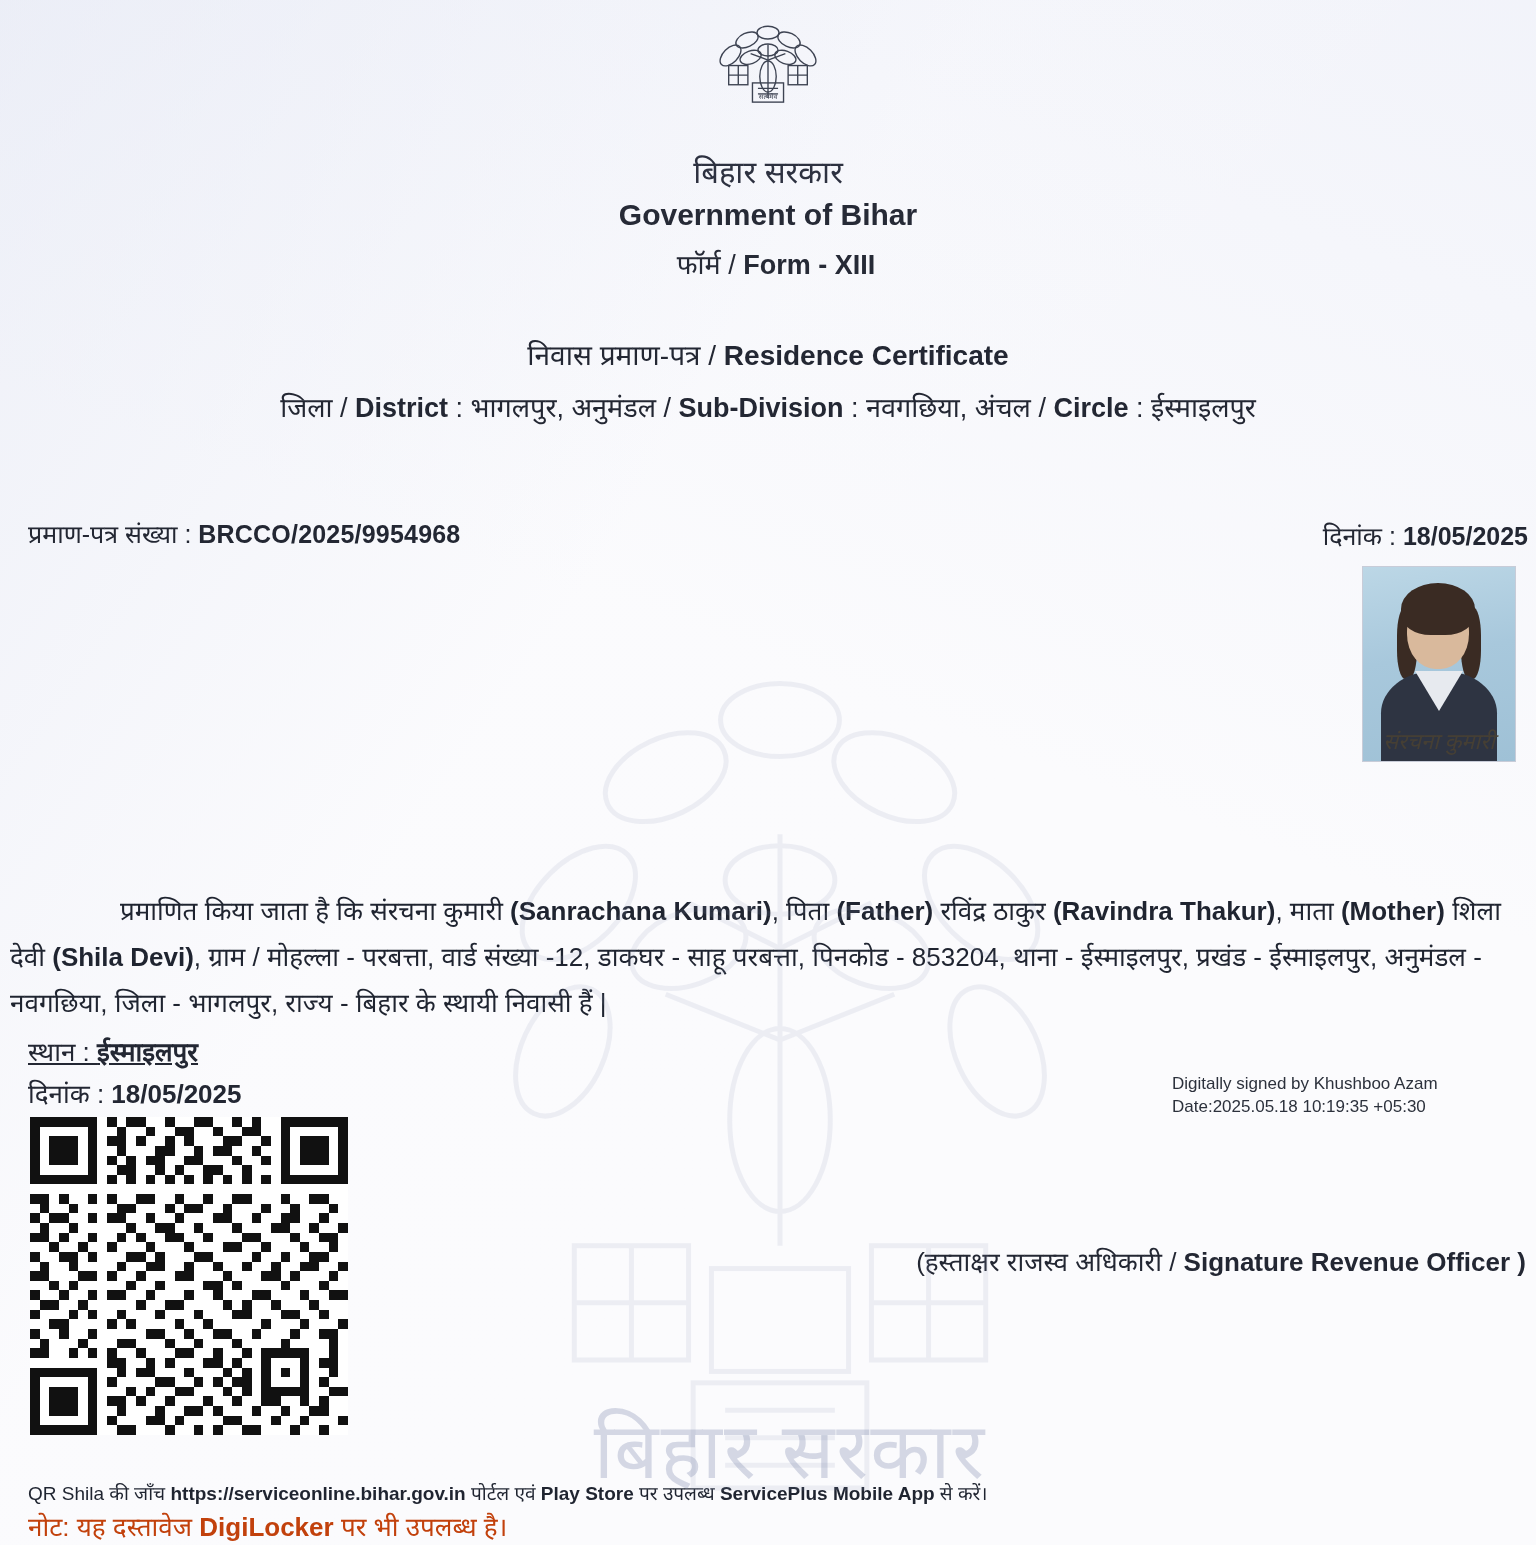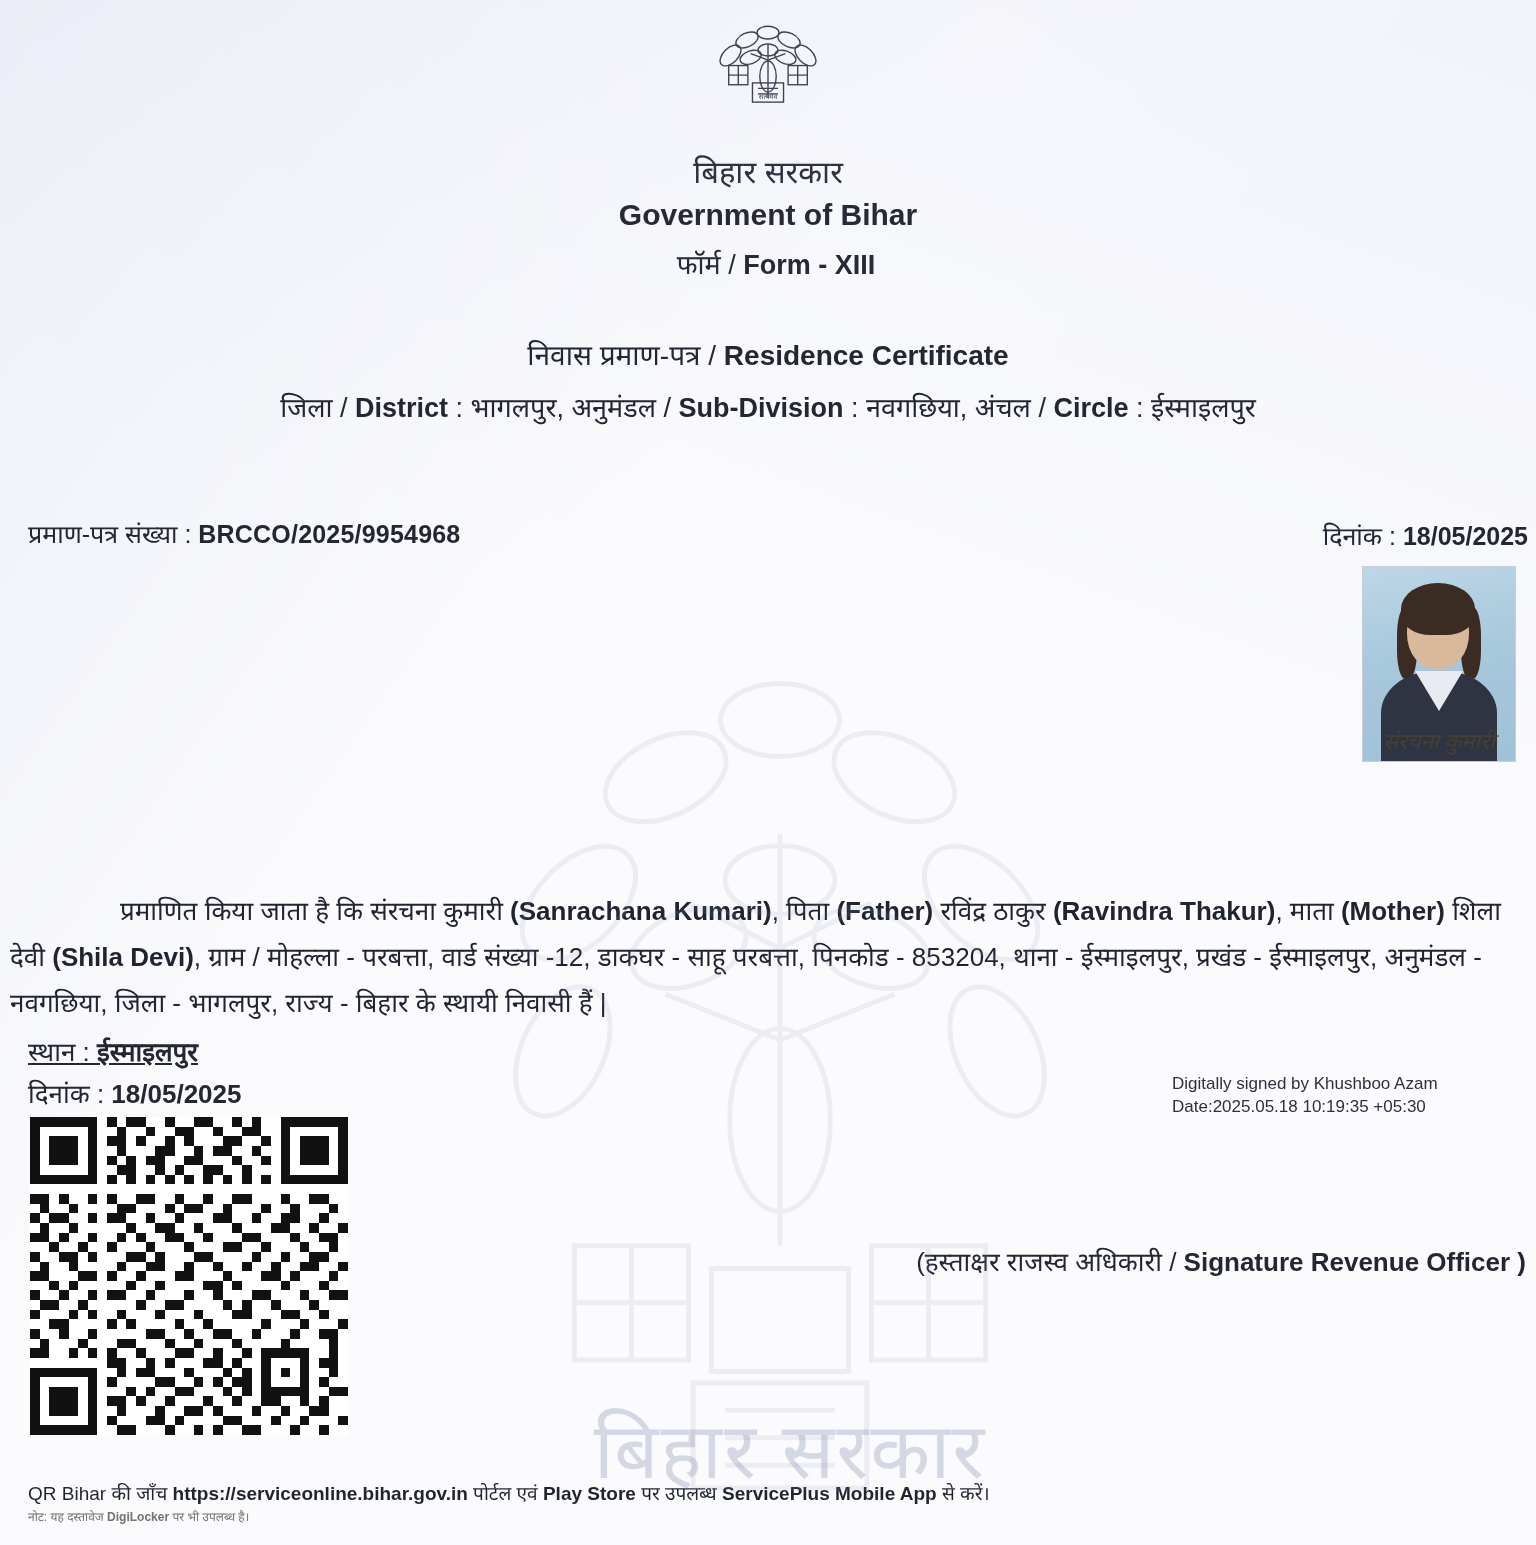--- a/index.html
+++ b/index.html
@@ -283,22 +283,22 @@
     top: 1480px;
     left: 28px;
     font-size: 19px;
     color: #1f2430;
   }
   .footer1 b { font-weight: bold; }
   .footer2 {
     position: absolute;
     top: 1508px;
     left: 28px;
-    font-size: 12px;
-    color: #737373;
+    font-size: 26px;
+    color: #c2410c;
   }
   .footer2 b { font-weight: bold; }
 </style>
 </head>
 <body>
 
 <div class="paper-tint"></div>
 
 <div class="page">
 
@@ -686,19 +686,19 @@
   <div class="digisign">
     <div>Digitally signed by Khushboo Azam</div>
     <div>Date:2025.05.18 10:19:35 +05:30</div>
   </div>
 
   <div class="sign-officer">
     <span>(हस्ताक्षर राजस्व अधिकारी</span><span> / </span><b>Signature Revenue Officer )</b>
   </div>
 
   <div class="footer1">
-    <span>QR Bihar की जाँच </span><b>https://serviceonline.bihar.gov.in</b><span> पोर्टल एवं </span><b>Play Store</b><span> पर उपलब्ध </span><b>ServicePlus Mobile App</b><span> से करें।</span>
+    <span>QR Shila की जाँच </span><b>https://serviceonline.bihar.gov.in</b><span> पोर्टल एवं </span><b>Play Store</b><span> पर उपलब्ध </span><b>ServicePlus Mobile App</b><span> से करें।</span>
   </div>
   <div class="footer2">
     <span>नोट: यह दस्तावेज </span><b>DigiLocker</b><span> पर भी उपलब्ध है।</span>
   </div>
 
 </div>
 
 </body></html>

